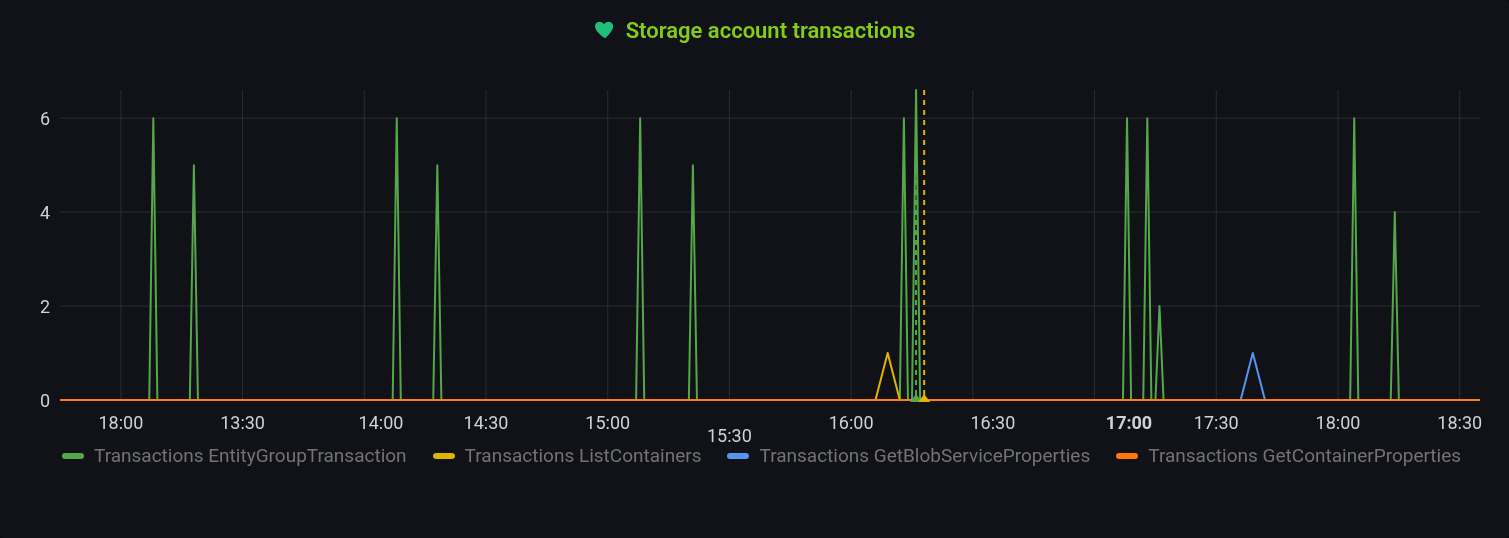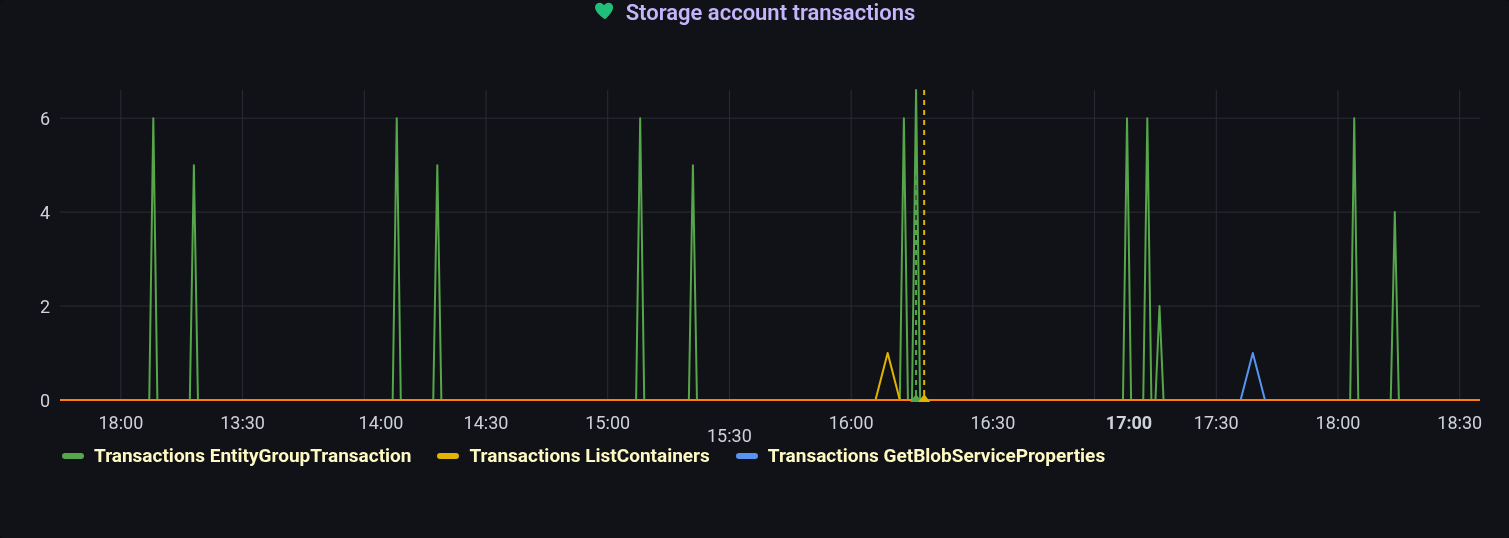--- a/index.html
+++ b/index.html
@@ -16,26 +16,26 @@
     position: relative;
     box-sizing: border-box;
     width: 1509px;
     height: 538px;
     background: #111217;
     border-radius: 3px;
   }
   .panel-header {
     height: 60px;
     display: flex;
-    align-items: flex-start;
+    align-items: center;
     justify-content: center;
     gap: 10px;
     font-size: 22px;
     font-weight: 600;
-    color: #c4b5fd;
+    color: #84cc16;
   }
   .heart-icon svg { display: block; }
   .chart-area {
     position: absolute;
     left: 0;
     top: 60px;
     width: 1509px;
     height: 380px; 
   }
   .plot {
@@ -75,22 +75,21 @@
   }
   .legend {
     position: absolute;
     left: 62px;
     top: 444px;
     width: 1420px;
     display: flex;
     flex-wrap: wrap;
     gap: 12px 26px;
     font-size: 19px;
-    color: #fef9c3;
-    font-weight: bold;
+    color: #737373;
   }
   .legend-item {
     display: flex;
     align-items: center;
     gap: 10px;
     cursor: pointer;
   }
   .legend-swatch {
     width: 22px;
     height: 6px;
@@ -194,15 +193,19 @@
         <span>Transactions EntityGroupTransaction</span>
       </div>
       <div class="legend-item">
         <span class="legend-swatch" style="background: rgb(224, 180, 0);"></span>
         <span>Transactions ListContainers</span>
       </div>
       <div class="legend-item">
         <span class="legend-swatch" style="background: rgb(87, 148, 242);"></span>
         <span>Transactions GetBlobServiceProperties</span>
       </div>
+      <div class="legend-item">
+        <span class="legend-swatch" style="background: rgb(255, 120, 10);"></span>
+        <span>Transactions GetContainerProperties</span>
+      </div>
     </div>
 
 </div>
 
 </body></html>

